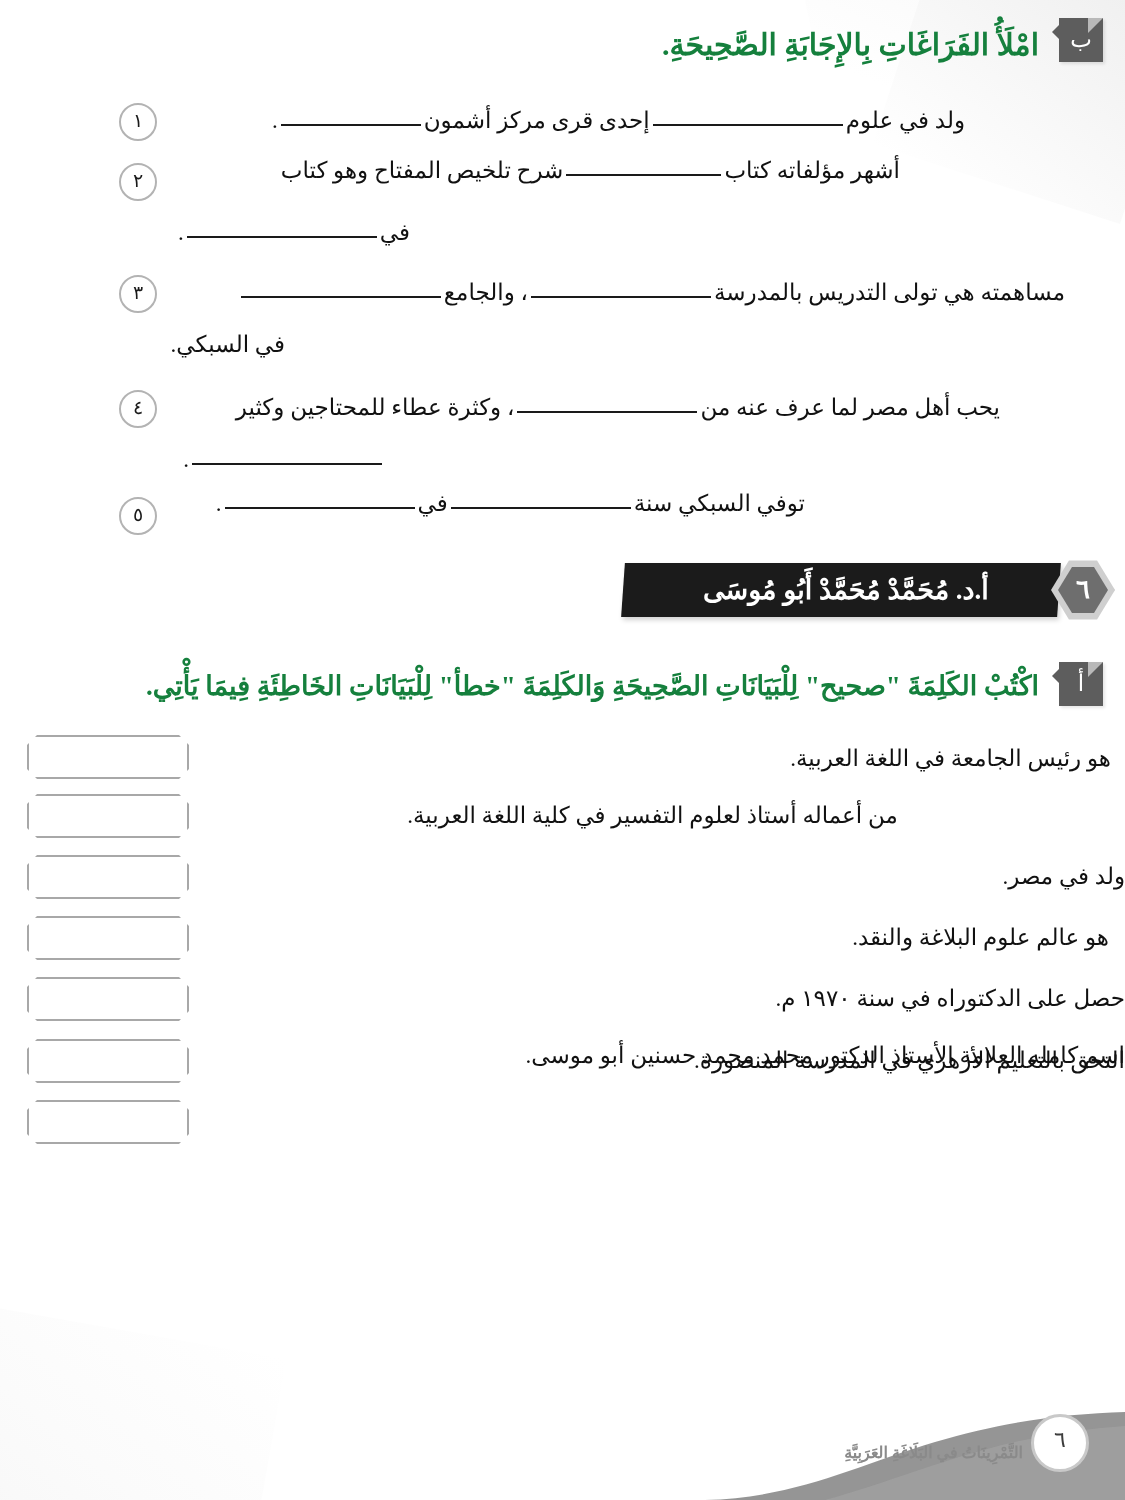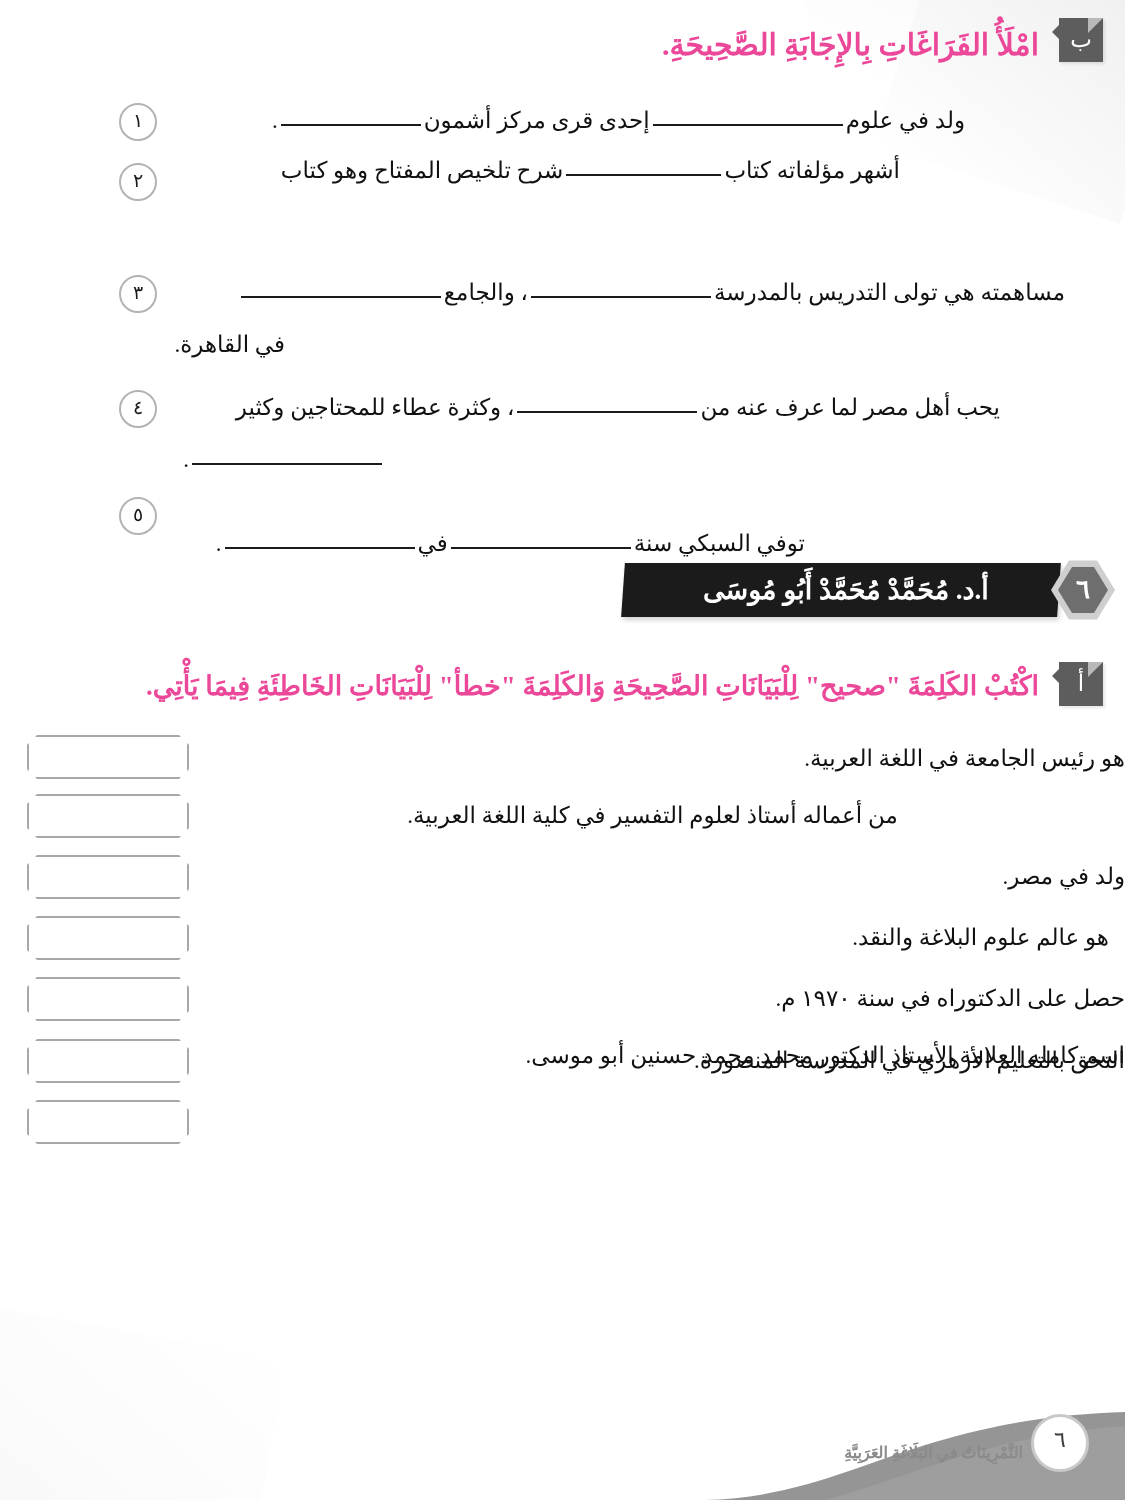--- a/index.html
+++ b/index.html
@@ -100,21 +100,21 @@
     border-top: 8px solid transparent;
     border-bottom: 8px solid transparent;
     border-right: 8px solid #5d5d5d;
   }
 
   
   .heading {
     position: absolute;
     font-size: 30px;
     font-weight: bold;
-    color: #ec4899;
+    color: #15803d;
     text-align: right;
     line-height: 1.5;
     letter-spacing: 0;
   }
 
   
   .q-num {
     position: absolute;
     width: 34px;
     height: 34px;
@@ -246,43 +246,46 @@
   <div class="q-text" style="top:103px; right:160px; width:800px; text-align:right;">
     <span>ولد في علوم</span><span class="blank" style="width:190px;"></span><span>إحدى قرى مركز أشمون</span><span class="blank" style="width:140px;"></span><span>.</span>
   </div>
 
   <div class="q-num" style="top:163px; right:968px;">
     <span>٢</span>
   </div>
   <div class="q-text" style="top:153px; right:225px;">
     <span>أشهر مؤلفاته كتاب</span><span class="blank" style="width:155px;"></span><span>شرح تلخيص المفتاح وهو كتاب</span>
   </div>
+  <div class="q-text" style="top:215px; right:715px;">
+    <span>في</span><span class="blank" style="width:190px;"></span><span>.</span>
+  </div>
 
   <div class="q-num" style="top:275px; right:968px;">
     <span>٣</span>
   </div>
   <div class="q-text" style="top:275px; right:60px;">
     <span>مساهمته هي تولى التدريس بالمدرسة</span><span class="blank" style="width:180px;"></span><span>، والجامع</span><span class="blank" style="width:200px;"></span>
   </div>
-  <div class="q-text" style="top:327px; right:840px;">في القاهرة.</div>
+  <div class="q-text" style="top:327px; right:840px;">في السبكي.</div>
 
   <div class="q-num" style="top:390px; right:968px;">
     <span>٤</span>
   </div>
   <div class="q-text" style="top:390px; right:125px;">
     <span>يحب أهل مصر لما عرف عنه من</span><span class="blank" style="width:180px;"></span><span>، وكثرة عطاء للمحتاجين وكثير</span>
   </div>
   <div class="q-text" style="top:442px; right:740px;">
     <span class="blank" style="width:190px;"></span><span>.</span>
   </div>
 
   <div class="q-num" style="top:497px; right:968px;">
     <span>٥</span>
   </div>
-  <div class="q-text" style="top:526px; right:320px;">
+  <div class="q-text" style="top:486px; right:320px;">
     <span>توفي السبكي سنة</span><span class="blank" style="width:180px;"></span><span>في</span><span class="blank" style="width:190px;"></span><span>.</span>
   </div>
 
   <div class="banner" style="top:563px; right:66px; height:54px; width:340px;">
     <span>أ.د. مُحَمَّدْ مُحَمَّدْ أَبُو مُوسَى</span>
   </div>
   <div class="banner-badge" style="top:558px; right:10px;">
     <span class="hexo"></span>
     <span class="hexi"></span>
     <span class="hexnum">٦</span>
@@ -290,21 +293,21 @@
 
   <div class="marker" style="top:662px; right:22px;">
     <span>أ</span>
   </div>
   <div class="heading" style="top:666px; right:86px; width:940px; font-size:27px;">اكْتُبْ الكَلِمَةَ "صحيح" لِلْبَيَانَاتِ الصَّحِيحَةِ وَالكَلِمَةَ "خطأ" لِلْبَيَانَاتِ الخَاطِئَةِ فِيمَا يَأْتِي.</div>
 
   <div class="q-num" style="top:740px; right:968px;">
     <span>١</span>
   </div>
   <div class="q-text" style="top:741px; right:0px; width:945px; text-align:left; padding-left:0;">
-    <span style="display:inline-block; width:100%; text-align:right; padding-right:0;">هو رئيس الجامعة في اللغة العربية.</span>
+    <span style="display:inline-block; width:100%; text-align:right; padding-right:14px;">هو رئيس الجامعة في اللغة العربية.</span>
   </div>
   <div class="ans-box" style="top:735px; left:27px;"></div>
 
   <div class="q-num" style="top:797px; right:968px;">
     <span>٢</span>
   </div>
   <div class="q-text" style="top:798px; right:0px; width:945px; text-align:center;">من أعماله أستاذ لعلوم التفسير في كلية اللغة العربية.</div>
   <div class="ans-box" style="top:794px; left:27px;"></div>
 
   <div class="q-num" style="top:858px; right:968px;">

